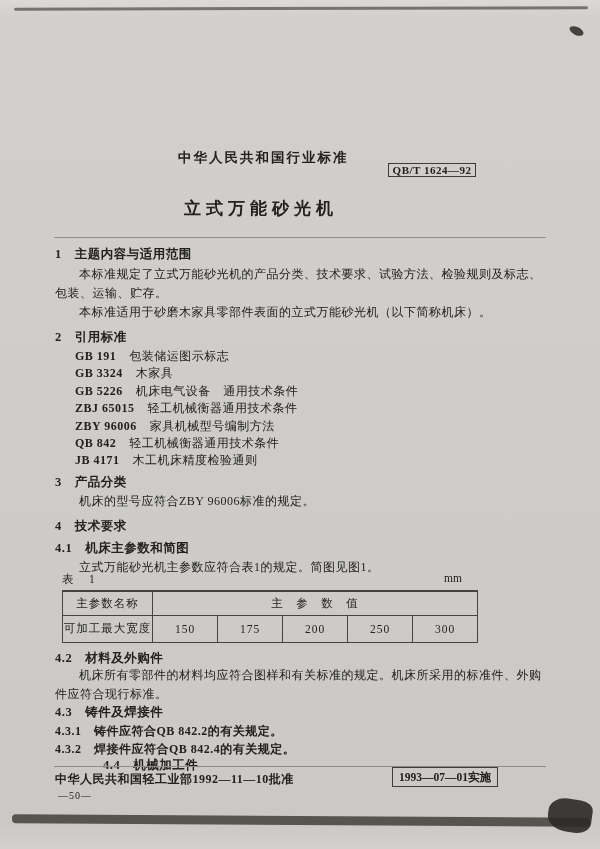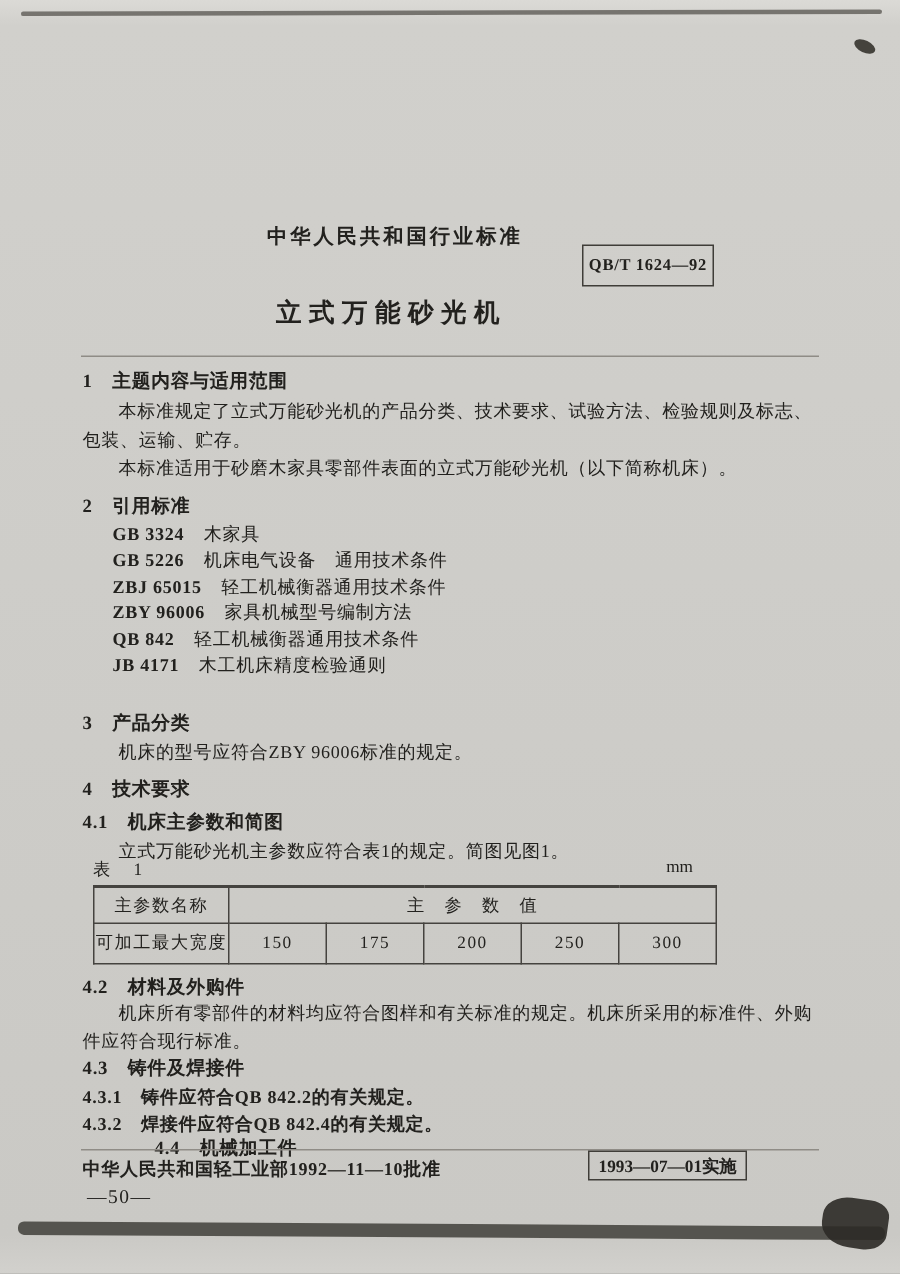--- a/index.html
+++ b/index.html
@@ -21,21 +21,21 @@
   .corner-mark { position:absolute; left:569px; top:27px; width:15px; height:8px;
     background:#35332e; border-radius:50%; transform:rotate(25deg); opacity:.9; }
   .bottom-streak { position:absolute; left:12px; top:816px; width:578px; height:9px;
     background:#413f39; opacity:.85; transform:rotate(0.35deg); border-radius:4px; }
   .bottom-blob { position:absolute; left:548px; top:799px; width:44px; height:33px;
     background:#2c2a26; border-radius:40% 30% 35% 45%; transform:rotate(8deg); opacity:.9; }
 
   
   .header-type { position:absolute; left:178px; top:149px;
     font-size:13.5px; font-weight:bold; letter-spacing:2px; }
-  .std-box { position:absolute; left:388px; top:163px; width:88px; height:28px;
+  .std-box { position:absolute; left:388px; top:163px; width:88px; height:14px;
     border:1px solid #3f3d38; display:flex; align-items:center; justify-content:center;
     font-size:11px; font-weight:bold; letter-spacing:0.5px; }
   .doc-title { position:absolute; left:184px; top:197px;
     font-size:17px; font-weight:bold; letter-spacing:5px; }
   .rule { position:absolute; height:1px; background:#8f8c86; }
   .title-rule { left:54px; top:237px; width:492px; }
   .footer-rule { left:54px; top:766px; width:492px; }
 
   
   .heading { position:absolute; left:55px; font-size:12.5px; font-weight:bold; letter-spacing:0.5px;text-align:right; }
@@ -75,21 +75,21 @@
   .p-431 { top:722px; text-indent:0; font-weight:bold; }
   .p-432 { top:740px; text-indent:0; font-weight:bold; }
   .h-s44 { top:757px;margin-left:48px; }
 
   
   .footer-approval { position:absolute; left:55px; top:771px;
     font-size:12px; font-weight:bold; letter-spacing:0.5px; }
   .impl-box { position:absolute; left:392px; top:767px; width:106px; height:20px;
     border:1px solid #3f3d38; display:flex; align-items:center; justify-content:center;
     font-size:11.5px; font-weight:bold; }
-  .page-no { position:absolute; left:58px; top:790px; font-size:13px; letter-spacing:1px; }
+  .page-no { position:absolute; left:58px; top:790px; font-size:10px; letter-spacing:1px; }
 </style>
 </head>
 <body>
 
 <div class="page">
 
   <div class="top-streak"></div>
   <div class="corner-mark"></div>
   <div class="bottom-streak"></div>
   <div class="bottom-blob"></div>
@@ -100,20 +100,23 @@
   </div>
   <div class="doc-title">立式万能砂光机</div>
   <div class="rule title-rule"></div>
 
   <div class="heading h-s1">1　主题内容与适用范围</div>
   <div class="para p-s1a">本标准规定了立式万能砂光机的产品分类、技术要求、试验方法、检验规则及标志、包装、运输、贮存。</div>
   <div class="para p-s1b">本标准适用于砂磨木家具零部件表面的立式万能砂光机（以下简称机床）。</div>
 
   <div class="heading h-s2">2　引用标准</div>
   <div class="refs">
+    <div class="ref-row">
+      <span class="ref-code">GB 191</span><span class="ref-title">包装储运图示标志</span>
+    </div>
     <div class="ref-row">
       <span class="ref-code">GB 3324</span><span class="ref-title">木家具</span>
     </div>
     <div class="ref-row">
       <span class="ref-code">GB 5226</span><span class="ref-title">机床电气设备　通用技术条件</span>
     </div>
     <div class="ref-row">
       <span class="ref-code">ZBJ 65015</span><span class="ref-title">轻工机械衡器通用技术条件</span>
     </div>
     <div class="ref-row">

